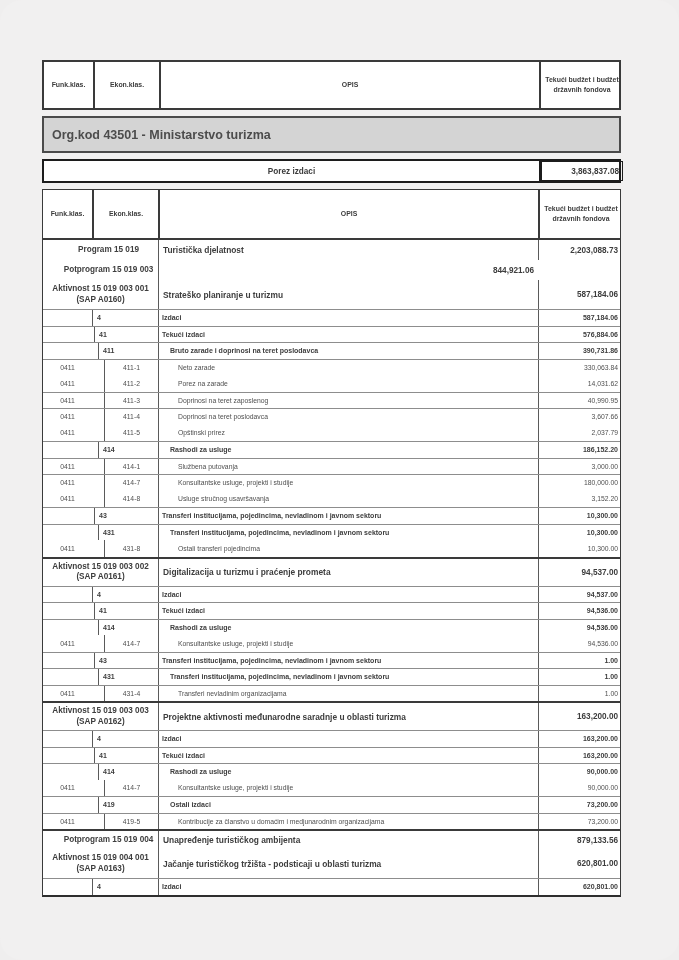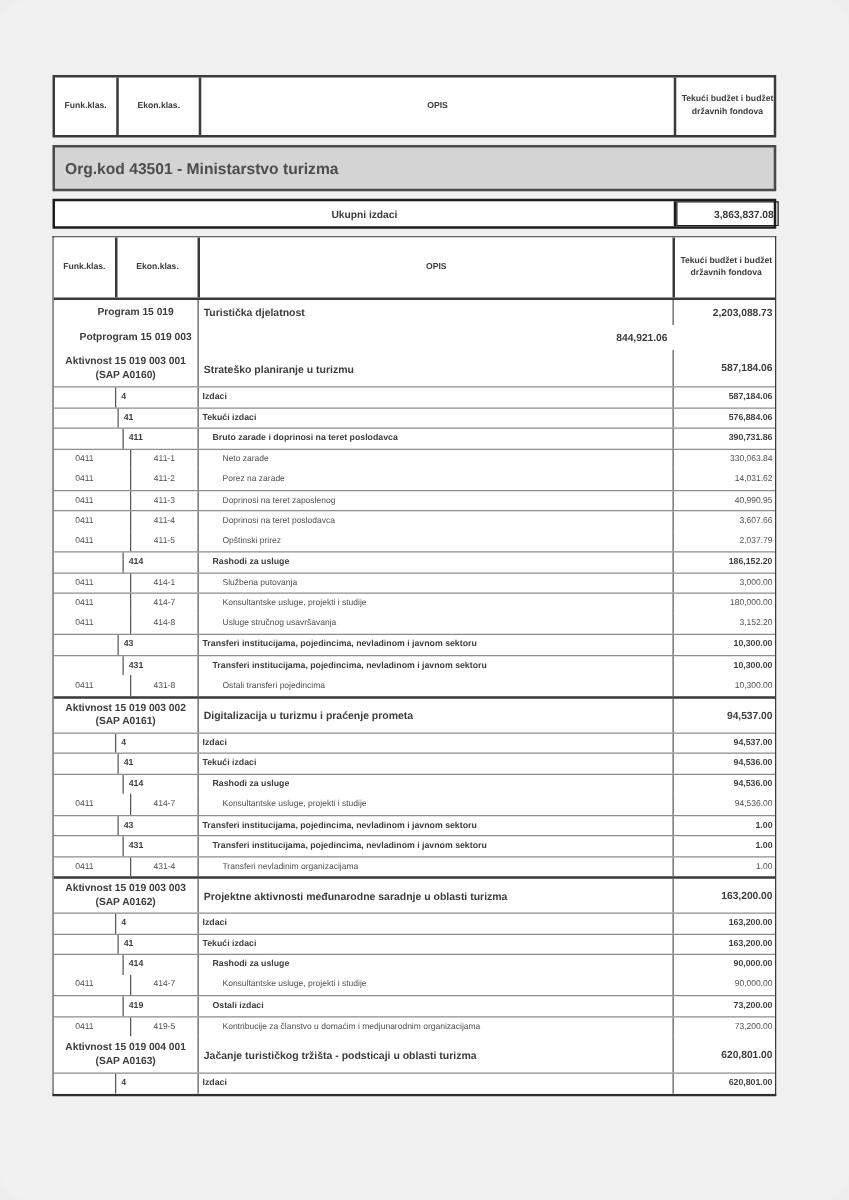--- a/index.html
+++ b/index.html
@@ -94,21 +94,21 @@
       <div class="hcell">Ekon.klas.</div>
       <div class="hcell">OPIS</div>
       <div class="hcell">Tekući budžet i budžet državnih fondova</div>
     </div>
 
     <div class="orgbar">
       <span>Org.kod 43501 - Ministarstvo turizma</span>
     </div>
 
     <div class="totalrow">
-      <div class="total-label">Ukupni izdaci</div>
+      <div class="total-label">Porez izdaci</div>
       <div class="total-amt">3,863,837.08</div>
     </div>
 
     <div class="maintable">
       <div class="hgrid">
         <div class="hcell">Funk.klas.</div>
         <div class="hcell">Ekon.klas.</div>
         <div class="hcell">OPIS</div>
         <div class="hcell">Tekući budžet i budžet državnih fondova</div>
       </div>
@@ -364,20 +364,27 @@
             <div class="cell c-amt">73,200.00</div>
           </div>
           <div class="trow e4 bt-thin lv4">
             <div class="cell c-funk">0411</div>
             <div class="cell c-ekon">
               <div class="ebox">419-5</div>
             </div>
             <div class="cell c-opis">Kontribucije za članstvo u domaćim i medjunarodnim organizacijama</div>
             <div class="cell c-amt">73,200.00</div>
           </div>
+          <div class="trow group bt-thick">
+            <div class="cell c-label">
+              <div class="">Potprogram 15 019 004</div>
+            </div>
+            <div class="cell c-opis">Unapređenje turističkog ambijenta</div>
+            <div class="cell c-amt">879,133.56</div>
+          </div>
           <div class="trow akt">
             <div class="cell c-label">
               <div class="">Aktivnost 15 019 004 001 (SAP A0163)</div>
             </div>
             <div class="cell c-opis">Jačanje turističkog tržišta - podsticaji u oblasti turizma</div>
             <div class="cell c-amt">620,801.00</div>
           </div>
           <div class="trow e1 bold bt-thin lv1">
             <div class="cell c-funk"></div>
             <div class="cell c-ekon">

